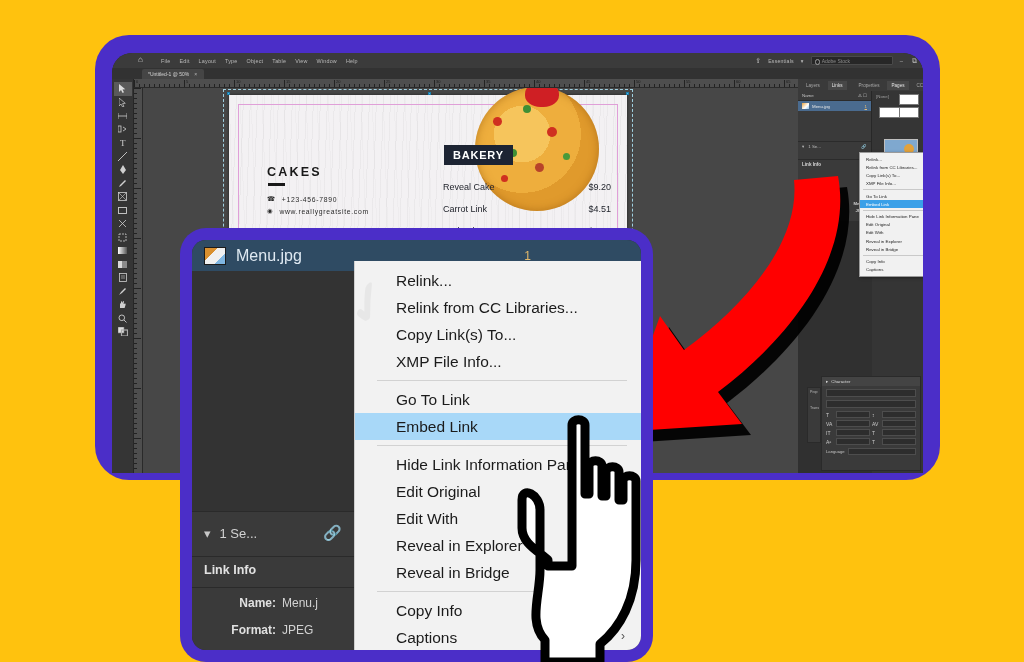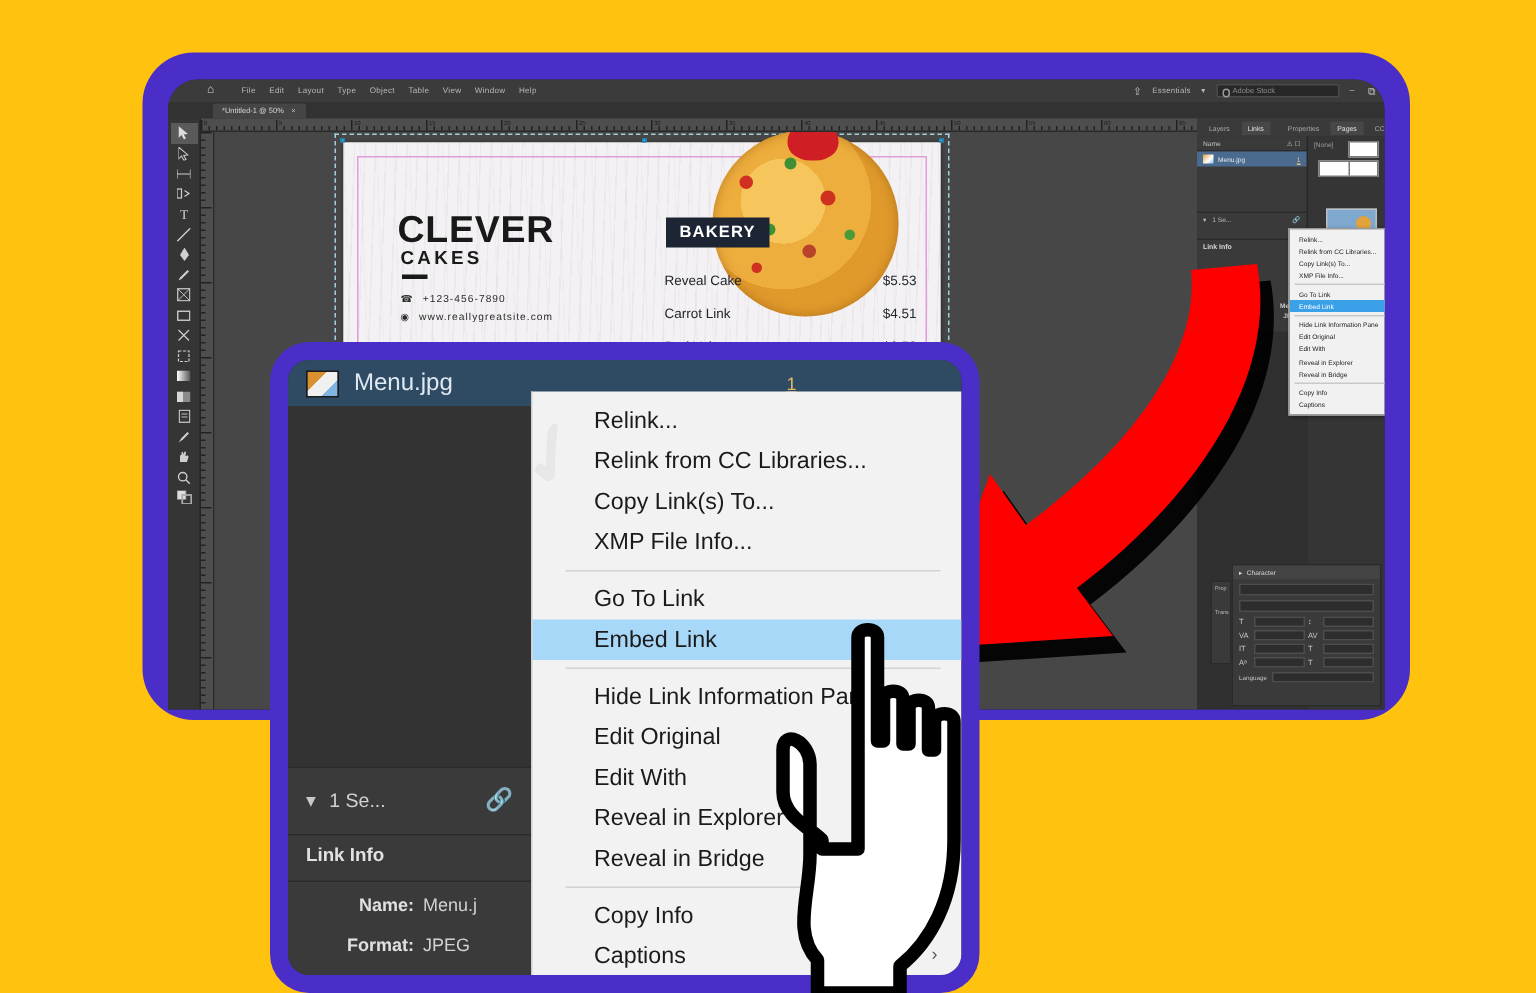--- a/index.html
+++ b/index.html
@@ -658,21 +658,20 @@
           </svg>
         </div>
     </div>
 
     <div class="canvas">
       <div class="page">
         <div class="page-texture"></div>
         <div class="bleed-guide"></div>
         <div class="margin-guide"></div>
 
-        <div class="bakery-title">CLEVER</div>
         <div class="bakery-sub">CAKES</div>
         <div class="bakery-rule"></div>
 
         <div class="contact c1">
           <span class="g">☎</span>
           <span>+123-456-7890</span>
         </div>
         <div class="contact c2">
           <span class="g">◉</span>
           <span>www.reallygreatsite.com</span>
@@ -686,21 +685,21 @@
           <div class="topping" style="left:60px;top:76px;width:9px;height:9px;background:#b8432a"></div>
           <div class="topping" style="left:88px;top:66px;width:7px;height:7px;background:#4a9a3a"></div>
           <div class="topping" style="left:26px;top:88px;width:7px;height:7px;background:#cf3020"></div>
         </div>
         <div class="tom-leaf"></div>
 
         <div class="cakes-badge">BAKERY</div>
 
         <div class="menu-row" style="top:87px">
           <span>Reveal Cake</span>
-          <span>$5.53</span>
+          <span>$9.20</span>
           </div>
         <div class="menu-row" style="top:109px">
           <span>Carrot Link</span>
           <span>$4.51</span>
           </div>
         <div class="menu-row" style="top:131px">
           <span>Red Velvet</span>
           <span>$6.50</span>
           </div>
         <div class="menu-row" style="top:153px">

